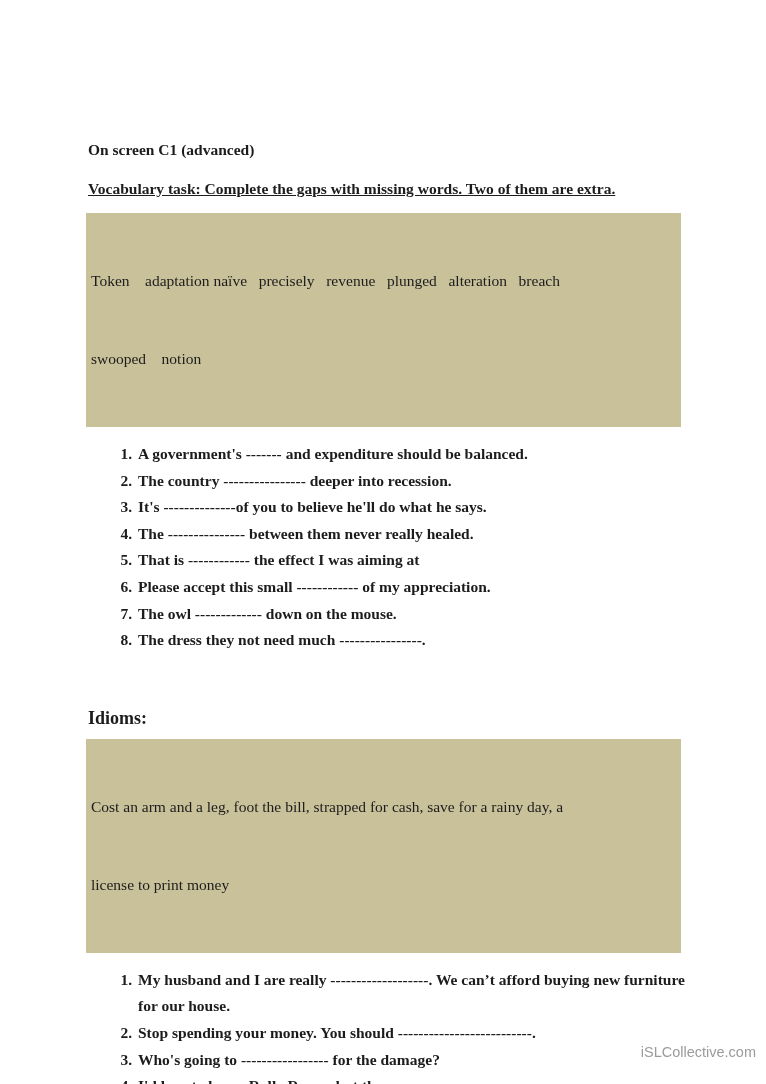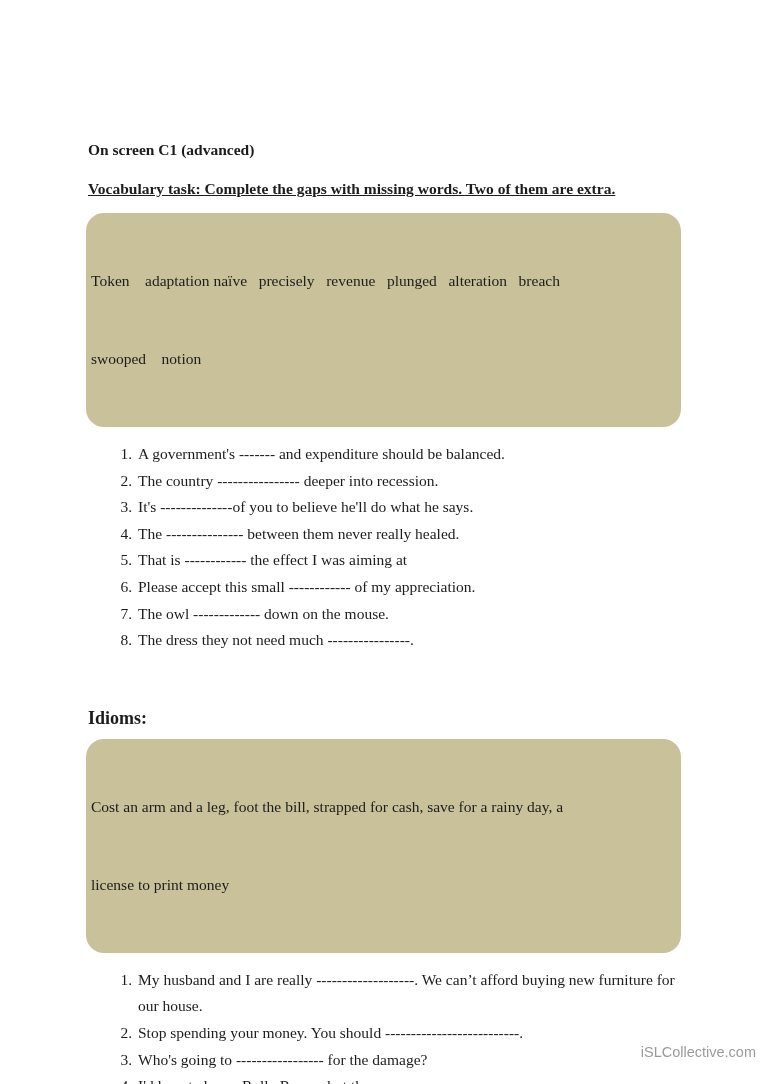--- a/index.html
+++ b/index.html
@@ -1,20 +1,20 @@
 <!DOCTYPE html>
 <html style="--box-bg: #c9c19a; --text: #1c1c1c; --watermark: #9b9b9b;"><head>
 <meta charset="utf-8">
 <style>
   :root {
     --box-bg: #c9c19a;
     --text: #1c1c1c;
     --watermark: #9b9b9b;
   }
-  * { box-sizing: border-box; border-radius: 18px; }
+  * { box-sizing: border-box; }
   html, body { margin: 0; padding: 0; background: #ffffff; }
   .page {
     position: relative;
     width: 766px;
     height: 1084px;
     background: #ffffff;
     overflow: hidden;
     font-family: "Liberation Serif", serif;
     color: var(--text);
   }
@@ -39,21 +39,21 @@
     line-height: 26px;
     white-space: pre-wrap;
   }
   .wordbox .bank-line { white-space: pre-wrap; }
   ol.num-list {
     margin: 14px 70px 0 88px;
     padding-left: 48px;
     font-size: 15.5px;
     line-height: 26.6px;
   }
-  ol.num-list li { padding-left: 2px; }
+  ol.num-list li { padding-left: 2px; font-weight: bold; }
   ol.num-list li .li-text { white-space: pre-wrap; }
   .idioms-heading {
     margin: 55px 88px 0 88px;
     font-size: 18px;
     font-weight: bold;
     line-height: 19px;
   }
   .wordbox.idioms-box { margin-top: 11px; }
   .watermark {
     position: absolute;

